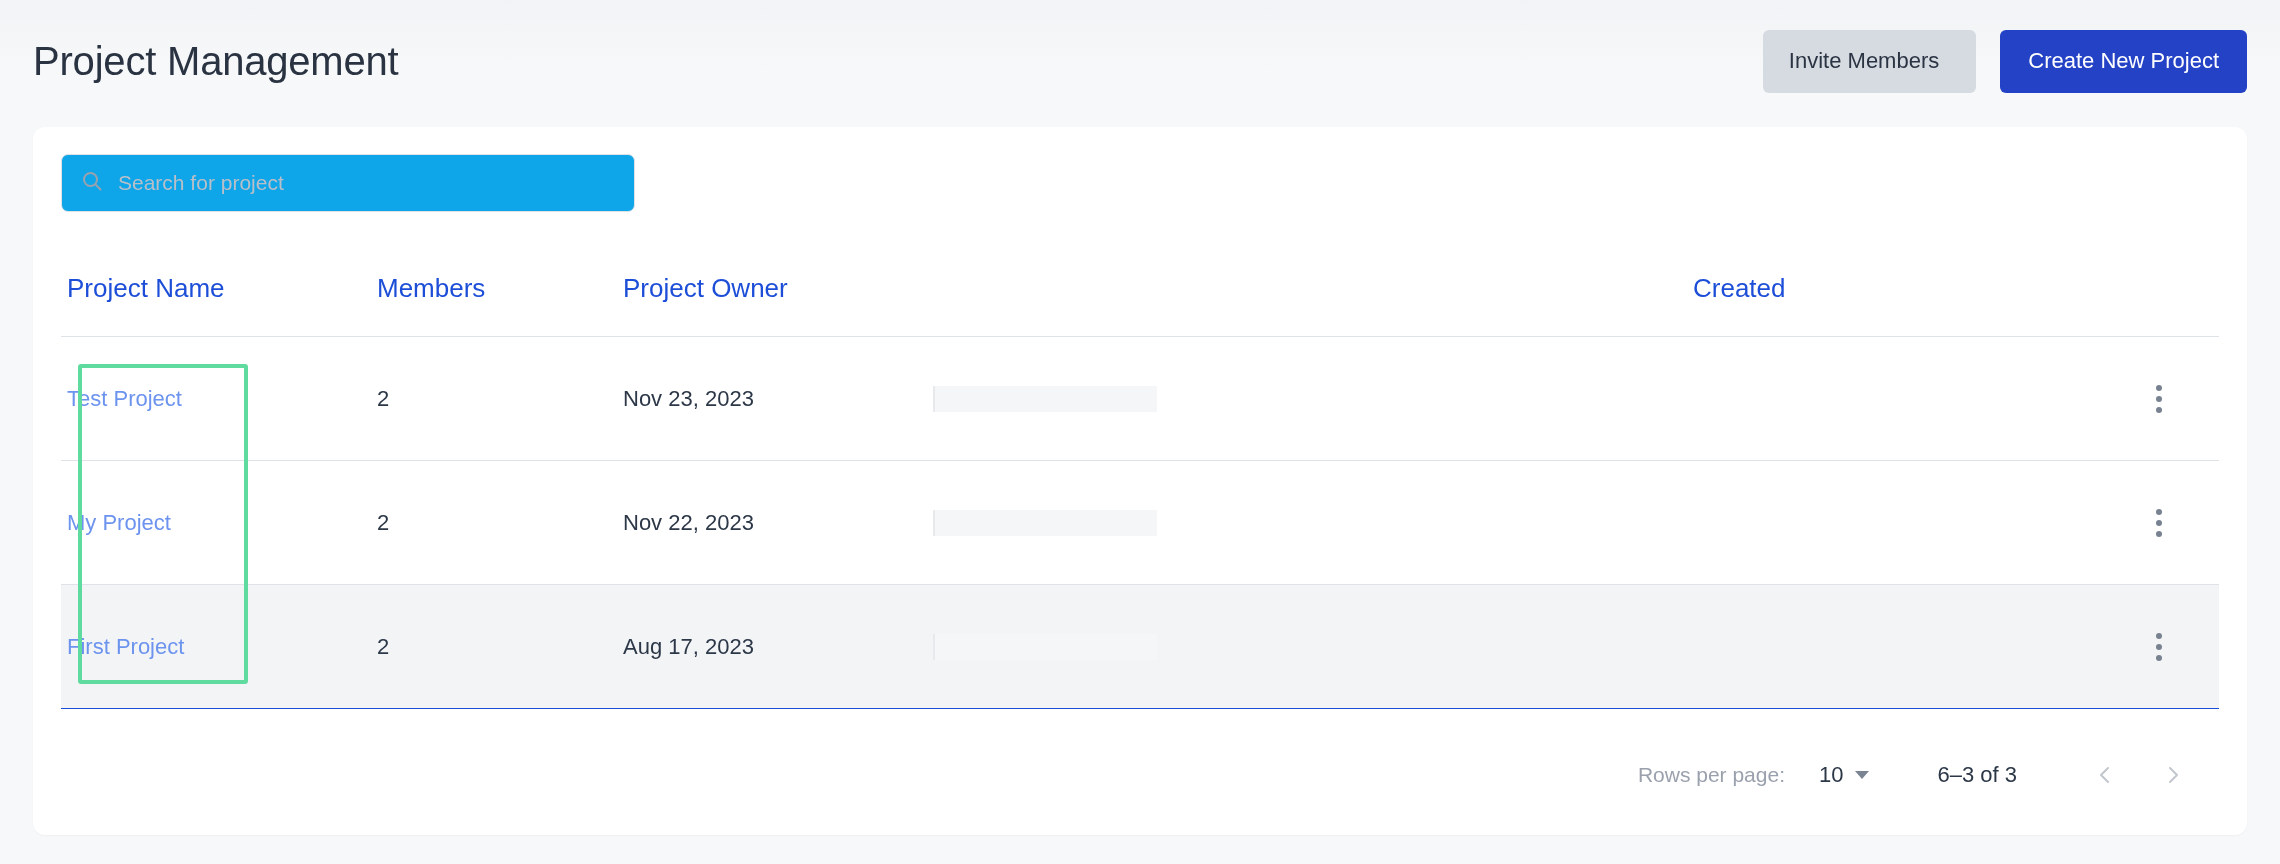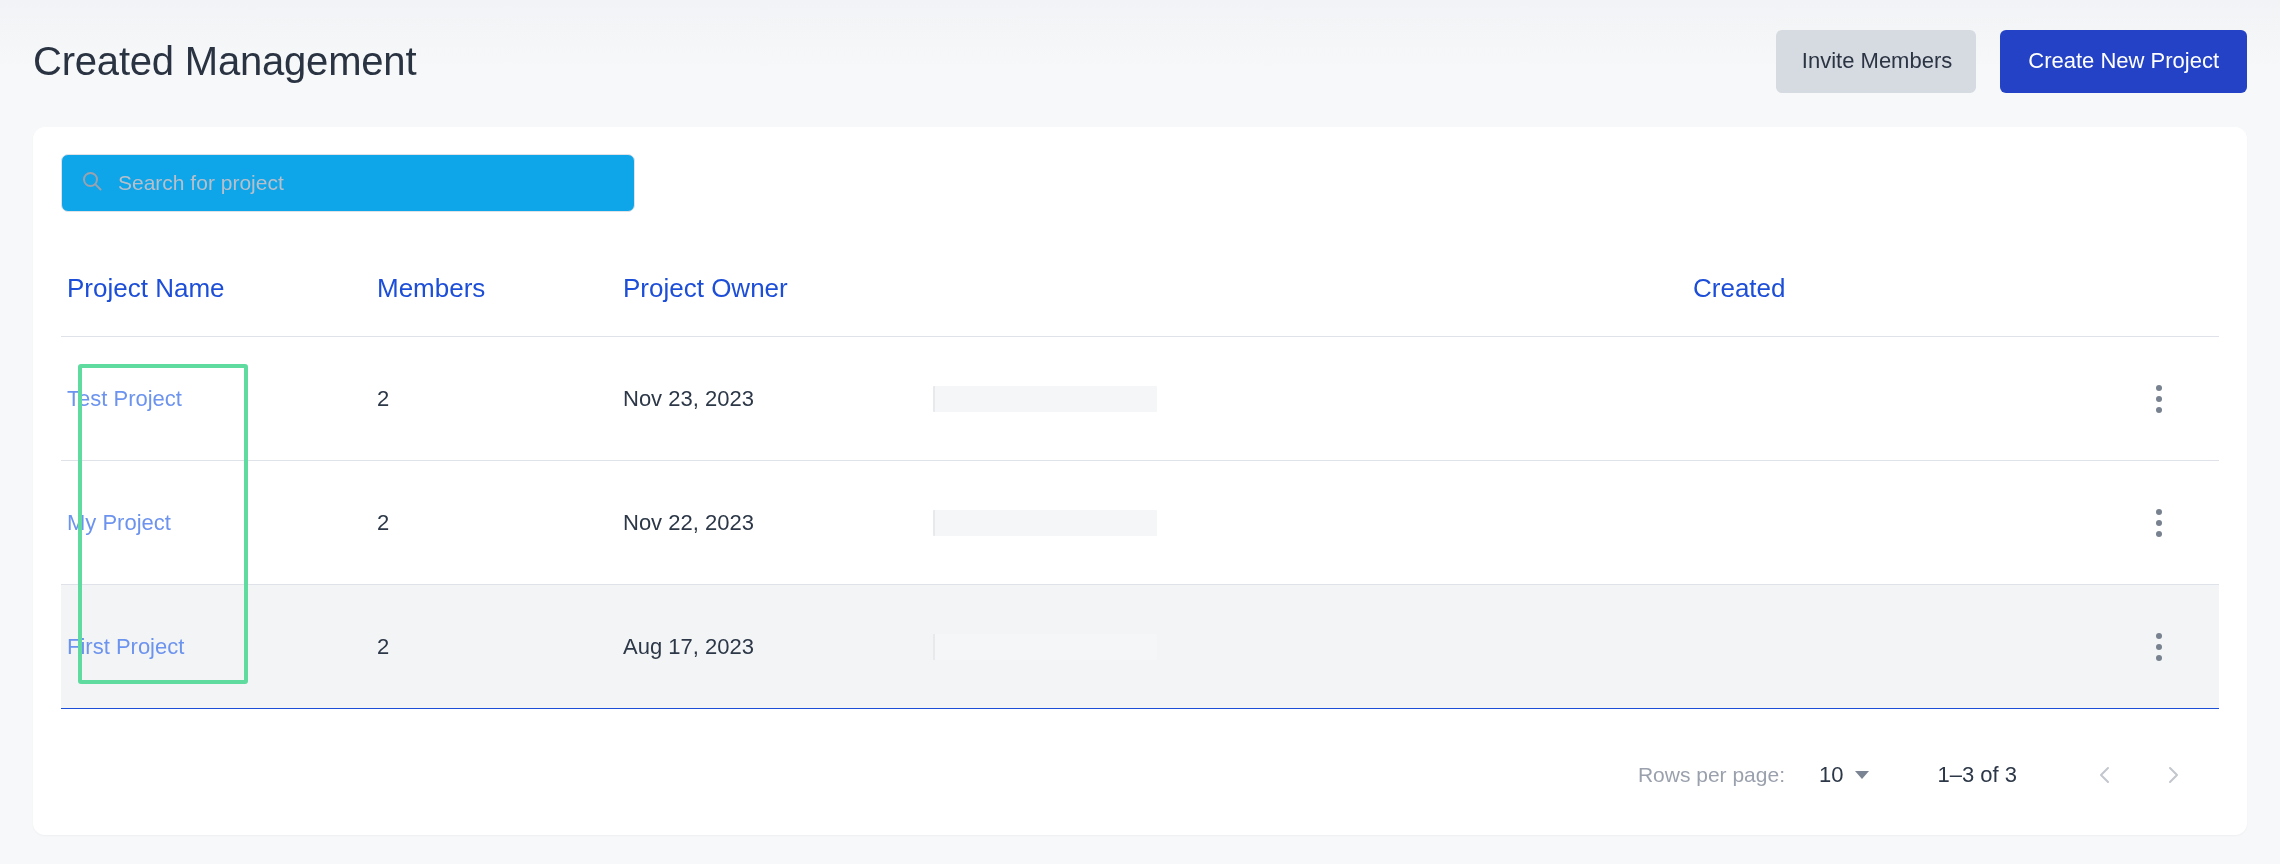--- a/index.html
+++ b/index.html
@@ -45,21 +45,21 @@
     border-radius: 6px;
     font-family: "Liberation Sans", sans-serif;
     font-size: 22px;
     line-height: 1;
     cursor: pointer;
     white-space: nowrap;
   }
   .btn-secondary {
     background: #d6dae1;
     color: #2b3443;
-    padding: 20px 24px 21px 26px;
+    padding: 20px 37px 21px 26px;
   }
   .btn-primary {
     background: #2442c6;
     color: #ffffff;
     padding: 20px 28px 21px 28px;
   }
 
   
   .card {
     position: absolute;
@@ -218,21 +218,21 @@
     cursor: pointer;
     border-radius: 50%;
   }
 </style>
 </head>
 <body>
 
 <div id="page">
 
   <div class="page-header">
-    <div class="page-title">Created Management</div>
+    <div class="page-title">Project Management</div>
     <div class="header-actions">
       <button class="btn btn-secondary">Invite Members</button>
       <button class="btn btn-primary">Create New Project</button>
     </div>
   </div>
 
   <div class="card">
 
     <div class="search-wrap">
       <div class="search-box">
@@ -309,21 +309,21 @@
         </div>
       </div>
     </div>
 
     <div class="pagination">
       <div class="rows-label">Rows per page:</div>
       <div class="rows-select">
         <span class="rows-value">10</span>
         <span class="caret"></span>
       </div>
-      <div class="range-label">1–3 of 3</div>
+      <div class="range-label">6–3 of 3</div>
       <div class="page-btn">
         <svg width="24" height="24" viewBox="0 0 24 24" fill="none">
           <polyline points="15,5 8,12 15,19" stroke="#c2c7ce" stroke-width="2" stroke-linecap="round" stroke-linejoin="round"></polyline>
         </svg>
       </div>
       <div class="page-btn">
         <svg width="24" height="24" viewBox="0 0 24 24" fill="none">
           <polyline points="9,5 16,12 9,19" stroke="#c2c7ce" stroke-width="2" stroke-linecap="round" stroke-linejoin="round"></polyline>
         </svg>
       </div>

